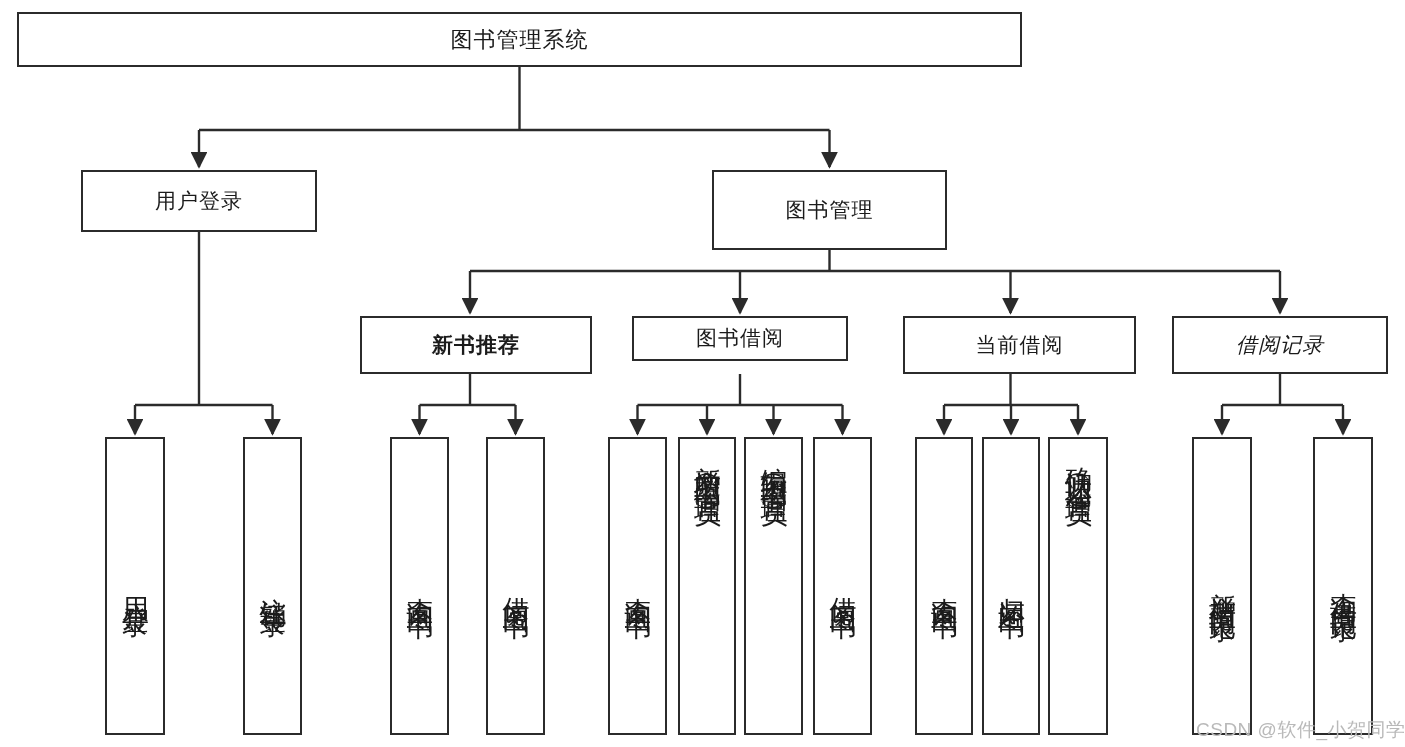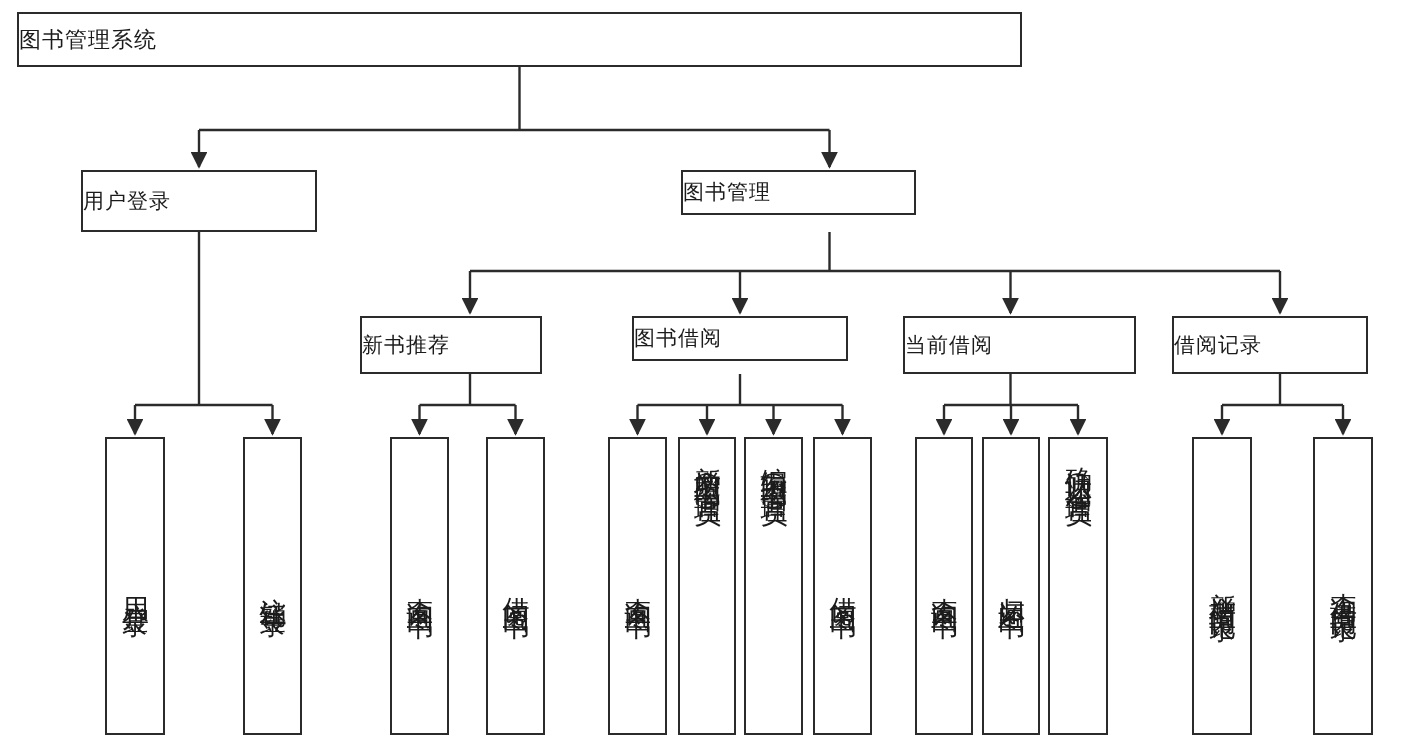--- a/index.html
+++ b/index.html
@@ -23,21 +23,21 @@
     height: 747px;
     pointer-events: none;
   }
   .node {
     position: absolute;
     box-sizing: border-box;
     background: #ffffff;
     border: 2px solid #2b2b2b;
     display: flex;
     align-items: center;
-    justify-content: flex-start;
+    justify-content: center;
     color: #1b1b1b;
   }
   .node .label {
     display: block;
     text-align: center;
     letter-spacing: 1px;
     line-height: 1.18;
     white-space: nowrap;
   }
   
@@ -122,33 +122,33 @@
       </g>
   </svg>
 
   <div id="nodes-layer">
       <div class="node horiz root" style="left: 17px; top: 12px; width: 1005px; height: 55px;">
         <span class="label">图书管理系统</span>
       </div>
       <div class="node horiz" style="left: 81px; top: 170px; width: 236px; height: 62px;">
         <span class="label">用户登录</span>
       </div>
-      <div class="node horiz" style="left: 681px; top: 170px; width: 235px; height: 45px;">
+      <div class="node horiz" style="left: 712px; top: 170px; width: 235px; height: 80px;">
         <span class="label">图书管理</span>
       </div>
-      <div class="node horiz" style="left: 360px; top: 316px; width: 182px; height: 58px;">
+      <div class="node horiz" style="left: 360px; top: 316px; width: 232px; height: 58px; font-weight: bold;">
         <span class="label">新书推荐</span>
       </div>
       <div class="node horiz" style="left: 632px; top: 316px; width: 216px; height: 45px;">
         <span class="label">图书借阅</span>
       </div>
       <div class="node horiz" style="left: 903px; top: 316px; width: 233px; height: 58px;">
         <span class="label">当前借阅</span>
       </div>
-      <div class="node horiz" style="left: 1172px; top: 316px; width: 196px; height: 58px;">
+      <div class="node horiz" style="left: 1172px; top: 316px; width: 216px; height: 58px; font-style: italic;">
         <span class="label">借阅记录</span>
       </div>
       <div class="node vert mid" style="left: 105px; top: 437px; width: 60px; height: 298px;">
         <span class="label">用户登录</span>
       </div>
       <div class="node vert mid" style="left: 243px; top: 437px; width: 59px; height: 298px;">
         <span class="label">注销登录</span>
       </div>
       <div class="node vert mid" style="left: 390px; top: 437px; width: 59px; height: 298px;">
         <span class="label">查询图书</span>
@@ -178,13 +178,14 @@
         <span class="label">确认归还（管理员）</span>
       </div>
       <div class="node vert mid" style="left: 1192px; top: 437px; width: 60px; height: 298px;">
         <span class="label">新增借阅记录</span>
       </div>
       <div class="node vert mid" style="left: 1313px; top: 437px; width: 60px; height: 298px;">
         <span class="label">查询借阅记录</span>
       </div>
     </div>
 
+  <div class="watermark" style="left:1196px; top:717px;">CSDN @软件_小贺同学</div>
 </div>
 
 </body></html>

